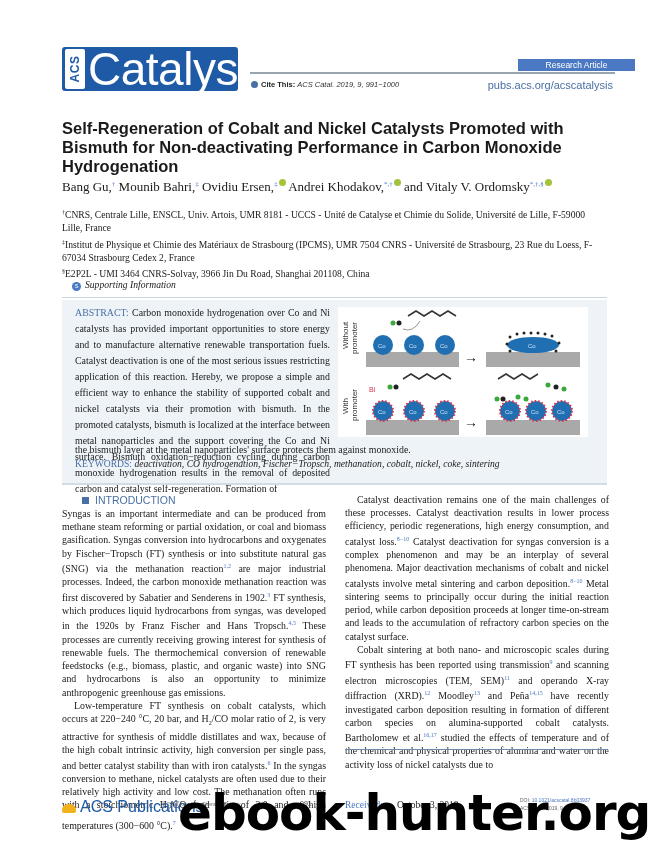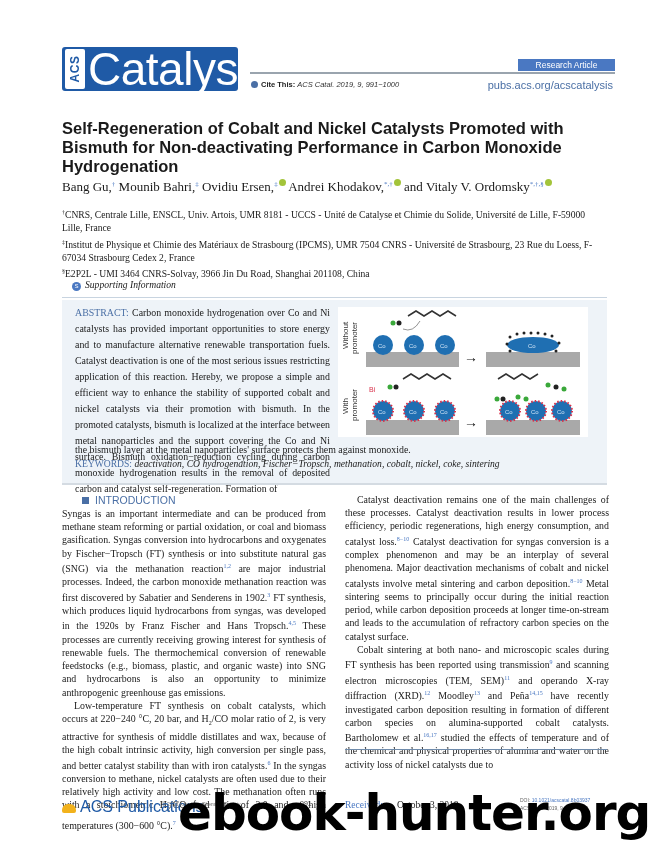--- a/index.html
+++ b/index.html
@@ -10,21 +10,21 @@
   
   .logo { left: 62px; top: 47px; width: 176px; height: 44px; background: #1f5aa6;
           border-radius: 3px; display: flex; align-items: center; }
   .logo-acs { width: 20px; height: 40px; margin-left: 3px; background: #fff; color: #1f5aa6;
               font-family: "Liberation Sans", sans-serif; font-weight: bold; font-size: 12px;
               display: flex; align-items: center; justify-content: center; border-radius: 2px; }
   .logo-acs span { transform: rotate(-90deg); display: block; letter-spacing: 0.5px; }
   .logo-text { color: #fff; font-family: "Liberation Sans", sans-serif; font-size: 46px;
                margin-left: 3px; letter-spacing: -0.5px; line-height: 44px; }
   .header-rule { left: 250px; top: 72px; width: 365px; height: 2px; background: #9aa4ae; }
-  .badge { left: 518px; top: 59px; width: 97px; height: 12px; background: #4a78c2; color: #fff;
+  .badge { left: 518px; top: 59px; width: 117px; height: 12px; background: #4a78c2; color: #fff;
            font-family: "Liberation Sans", sans-serif; font-size: 8.5px; text-align: center; line-height: 12px; }
   .cite { left: 251px; top: 80px; font-family: "Liberation Sans", sans-serif; font-size: 7.5px; color: #444; }
   .cite b { color: #222; }
   .cite i { color: #333; }
   .cite-icon { display: inline-block; width: 7px; height: 7px; border-radius: 50%; background: #4a6fa5;
                vertical-align: -1px; margin-right: 3px; }
   .url { right: 38px; top: 79px; font-family: "Liberation Sans", sans-serif; font-size: 11px; color: #4a6fa5; text-align: right; }
 
   
   .title { left: 62px; top: 119px; width: 545px; font-family: "Liberation Sans", sans-serif;

